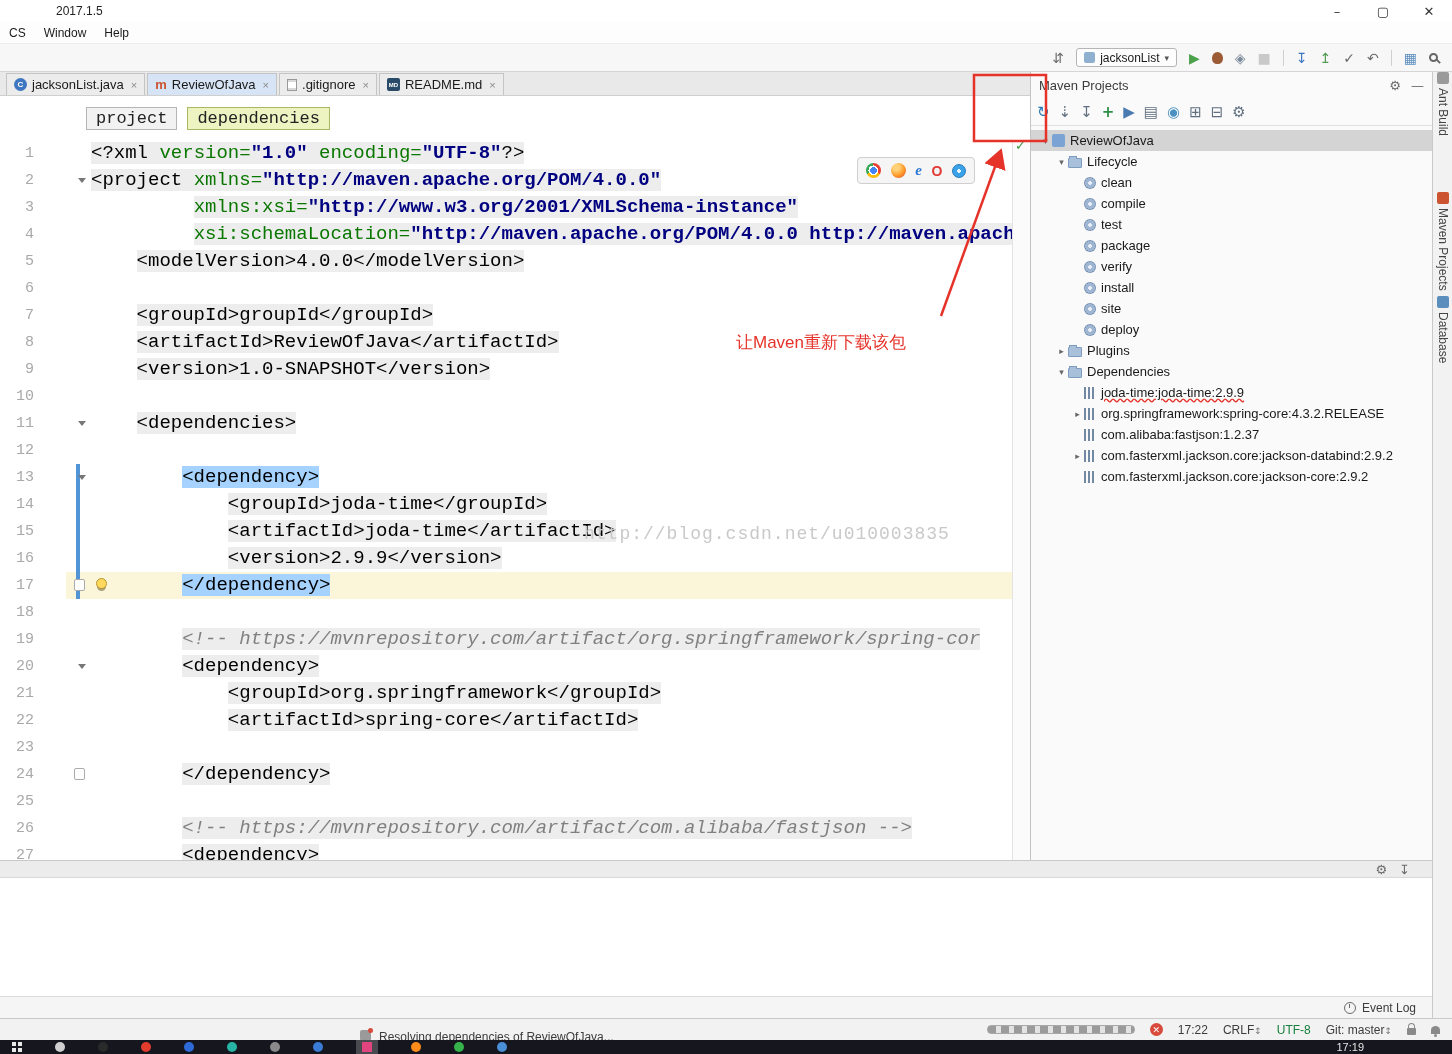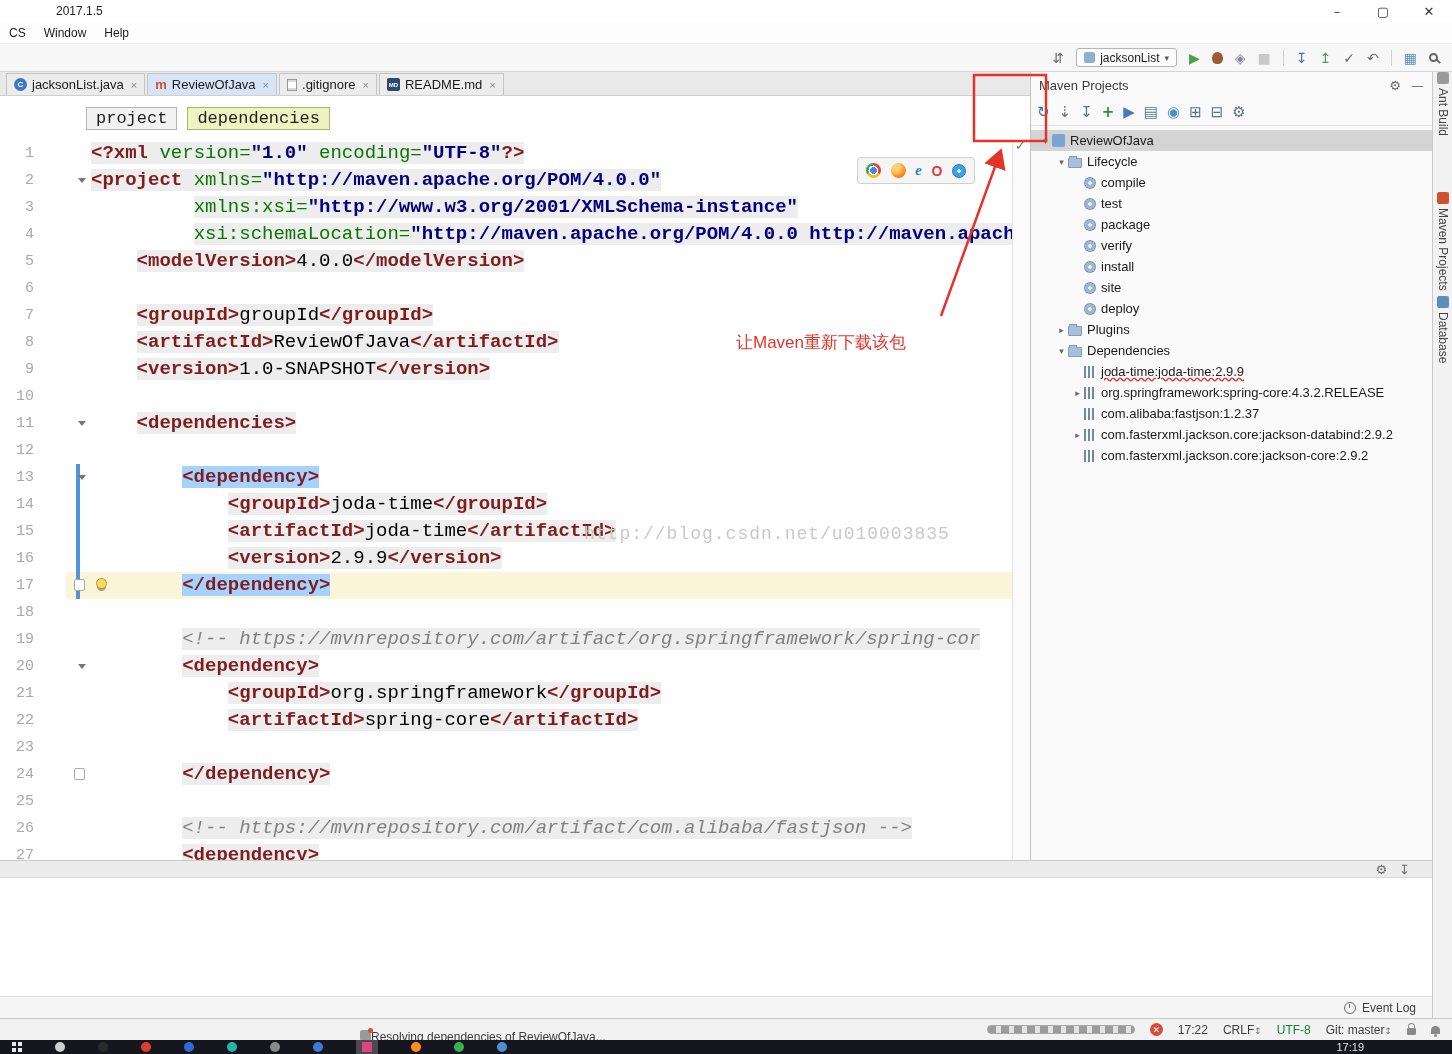--- a/index.html
+++ b/index.html
@@ -59,21 +59,21 @@
 
   .editor{position:absolute;top:68px;left:0;right:0;bottom:0;overflow:hidden;background:#fff;}
   .code-line{position:relative;height:27px;}
   .caret-line{background:linear-gradient(90deg,#fff 0 66px,#fbf6d9 66px);}
   .ln{position:absolute;left:0;top:0;width:34px;text-align:right;
       font:15px/27px "Liberation Mono",monospace;color:#a9a9a9;}
   .ct{position:absolute;left:91px;right:18px;top:0;font:19px/27px "Liberation Mono",monospace;
       white-space:pre;overflow:hidden;}
   .strip{background:#ededed;}
   .caret-line .strip{background:transparent;}
-  .tk-t{color:#7f1d1d;font-weight:bold;}
+  .tk-t{color:#000000;font-weight:normal;}
   .tk-a{color:#0a7700;}
   .tk-v{color:#000080;font-weight:bold;}
   .tk-x{color:#000;}
   .tk-c{color:#808080;font-style:italic;}
   .tk-sel{background:#a6d2ff;}
   .m-fold{position:absolute;left:78px;top:11px;width:0;height:0;z-index:4;
           border-left:4px solid transparent;border-right:4px solid transparent;border-top:5px solid #777;}
   .m-foldend{position:absolute;left:74px;top:7px;width:11px;height:12px;background:#fff;
              border:1px solid #aaa;border-radius:2px;z-index:4;}
   .m-bulb{position:absolute;left:96px;top:6px;width:11px;height:11px;border-radius:50%;
@@ -137,21 +137,21 @@
   .bottom-body{position:absolute;top:879px;left:0;width:1432px;height:117px;background:#fff;}
   .eventlog-row{position:absolute;top:996px;left:0;width:1432px;height:22px;background:#f5f5f5;
                 border-top:1px solid #dcdcdc;display:flex;align-items:center;justify-content:flex-end;
                 gap:6px;padding-right:16px;font-size:12px;color:#3c3c3c;}
   .ic-eventlog{width:12px;height:12px;border:1.5px solid #6a6a6a;border-radius:50%;position:relative;}
   .ic-eventlog::after{content:"";position:absolute;left:4px;top:1px;width:1.5px;height:4px;background:#6a6a6a;}
 
   
   .statusbar{position:absolute;top:1018px;left:0;right:0;height:22px;background:#f2f2f2;
              border-top:1px solid #c9c9c9;display:flex;align-items:center;font-size:12px;color:#3c3c3c;}
-  .sb-left{margin-left:360px;display:flex;gap:0;margin-top:14px;}
+  .sb-left{margin-left:360px;display:flex;gap:8px;margin-top:14px;}
   .sb-msg-icon{width:11px;height:11px;border-radius:2px;background:#9a9a9a;position:relative;}
   .sb-msg-icon::after{content:"";position:absolute;right:-2px;top:-2px;width:5px;height:5px;
                       border-radius:50%;background:#d84b3c;}
   .sb-right{margin-left:auto;display:flex;align-items:center;gap:15px;padding-right:12px;}
   .progress{width:148px;height:9px;border:1px solid #a8a8a8;border-radius:4px;overflow:hidden;
             background:repeating-linear-gradient(90deg,#9b9b9b 0 8px,#e3e3e3 8px 13px);}
   .cancel-btn{width:13px;height:13px;border-radius:50%;background:#d84b3c;color:#fff;font-size:9px;
               display:flex;align-items:center;justify-content:center;font-family:"DejaVu Sans",sans-serif;}
   .sb-dim{color:#15803d;}
   .mini-caret{font-size:9px;color:#777;font-family:"DejaVu Sans",sans-serif;}
@@ -422,20 +422,25 @@
           <span class="mt-label" data-interactable="false">ReviewOfJava</span>
         </div>
         <div class="mt-row" data-interactable="true" style="padding-left: 24px;">
           <span class="mt-arrow" data-interactable="true">▾</span>
           <span class="ic-folder" data-interactable="false"></span>
           <span class="mt-label" data-interactable="false">Lifecycle</span>
         </div>
         <div class="mt-row" data-interactable="true" style="padding-left: 40px;">
           <span class="mt-arrow" data-interactable="false"></span>
           <span class="ic-goal" data-interactable="false"></span>
+          <span class="mt-label" data-interactable="false">clean</span>
+        </div>
+        <div class="mt-row" data-interactable="true" style="padding-left: 40px;">
+          <span class="mt-arrow" data-interactable="false"></span>
+          <span class="ic-goal" data-interactable="false"></span>
           <span class="mt-label" data-interactable="false">compile</span>
         </div>
         <div class="mt-row" data-interactable="true" style="padding-left: 40px;">
           <span class="mt-arrow" data-interactable="false"></span>
           <span class="ic-goal" data-interactable="false"></span>
           <span class="mt-label" data-interactable="false">test</span>
         </div>
         <div class="mt-row" data-interactable="true" style="padding-left: 40px;">
           <span class="mt-arrow" data-interactable="false"></span>
           <span class="ic-goal" data-interactable="false"></span>

